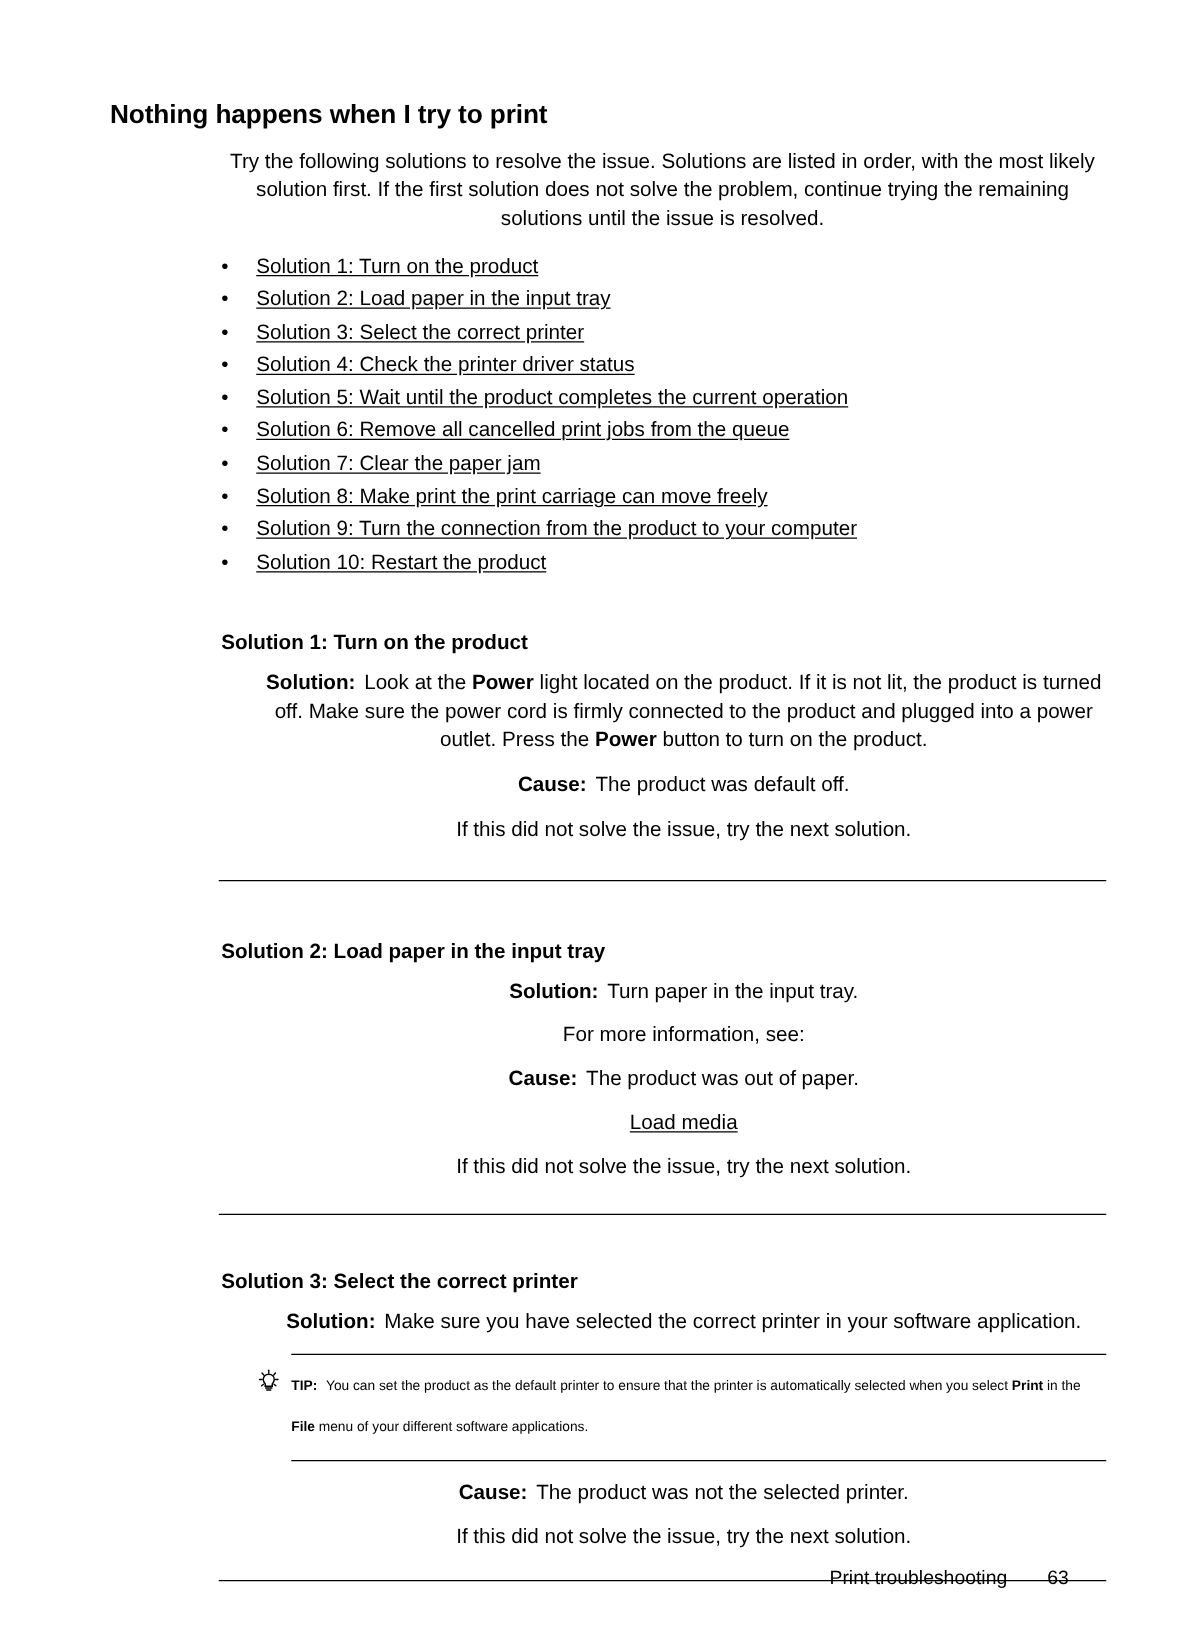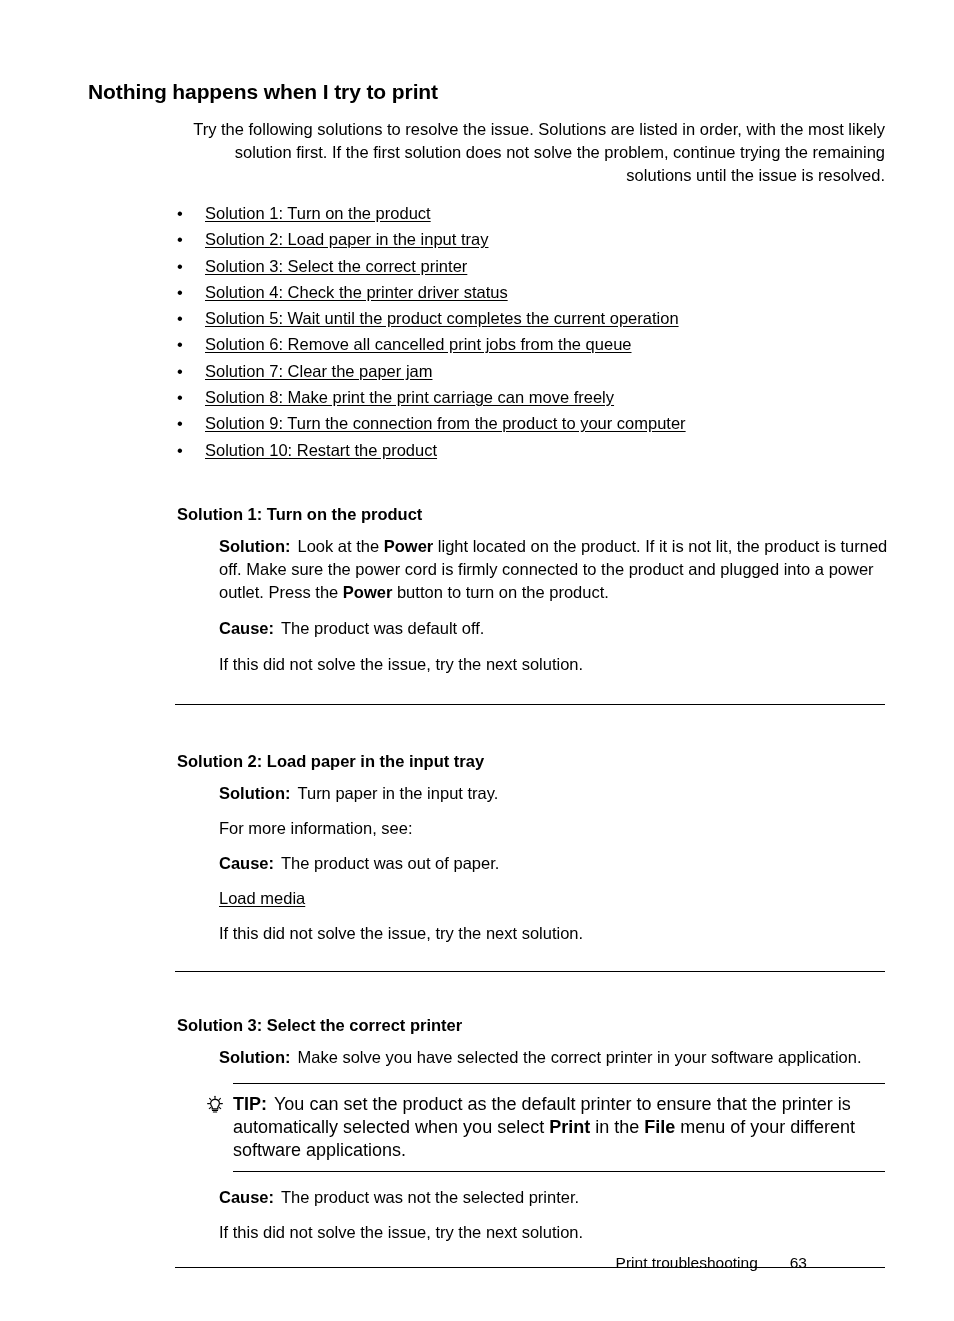--- a/index.html
+++ b/index.html
@@ -44,21 +44,21 @@
   
   .body-col {
     margin-left: 87px;   
     width: 710px;        
   }
 
   p.para {
     font-size: 16.5px;
     line-height: 23px;
     margin: 0 0 13px 0;
-    text-align: right;
+    text-align: center;
   }
 
   
   ul.link-list {
     list-style: none;
     margin: 0;
     padding: 0;
   }
   ul.link-list li {
     position: relative;
@@ -87,22 +87,23 @@
   }
   h2.section-title {
     font-size: 16.5px;
     font-weight: bold;
     line-height: 22px;
     margin: 0 0 10px 0;
     
     padding-left: 2px;
   }
   .section-body {
-    margin-left: 44px;   
+    margin-left: 32px;   
     width: 680px;        
+    text-align: center;
   }
   .section-body p {
     font-size: 16.5px;
     line-height: 23px;
     margin: 0 0 13px 0;
   }
   .section-body p.tight {
     margin-bottom: 12px;
   }
   .lbl {
@@ -141,32 +142,33 @@
     padding: 9px 0 9px 28px;
   }
   .tip-icon {
     position: absolute;
     left: 0px;
     top: 11px;
     width: 20px;
     height: 20px;
   }
   .tip-text {
-    font-size: 18px;
-    line-height: 23px;
+    font-size: 11px;
+    line-height: 33px;
     margin: 0;
   }
 
   
   .footer {
     position: absolute;
     left: 0;
     top: 1252px;
     width: 876px;
     height: 24px;
+    padding-left: 48px;
   }
   .footer-inner {
     position: absolute;
     right: 69px;
     top: 0;
     font-size: 15.5px;
     line-height: 22px;
     white-space: nowrap;
   }
   .footer-label { }
@@ -253,21 +255,21 @@
         <p class="tight"><a class="doc-link">Load media</a></p>
         <p>If this did not solve the issue, try the next solution.</p>
       </div>
     </div>
 
     <div class="divider" style="margin-top:26px;"></div>
 
     <div class="body-col section" style="margin-top:42px;">
       <h2 class="section-title">Solution 3: Select the correct printer</h2>
       <div class="section-body">
-        <p style="margin-bottom:0;"><span class="lbl">Solution:</span><span class="lbl-gap"></span><span>Make solve you have selected the correct printer in your software application.</span></p>
+        <p style="margin-bottom:0;"><span class="lbl">Solution:</span><span class="lbl-gap"></span><span>Make sure you have selected the correct printer in your software application.</span></p>
       </div>
 
       <div class="tip">
         <div class="tip-rule"></div>
         <div class="tip-inner">
           <span class="tip-icon">
             <svg width="20" height="20" viewBox="0 0 20 20" aria-hidden="true">
               <g stroke="#000000" stroke-width="1.1" fill="none" stroke-linecap="round">
                 <line x1="10" y1="1.2" x2="10" y2="3.6"></line>
                 <line x1="4.6" y1="3.4" x2="6.0" y2="5.0"></line>

